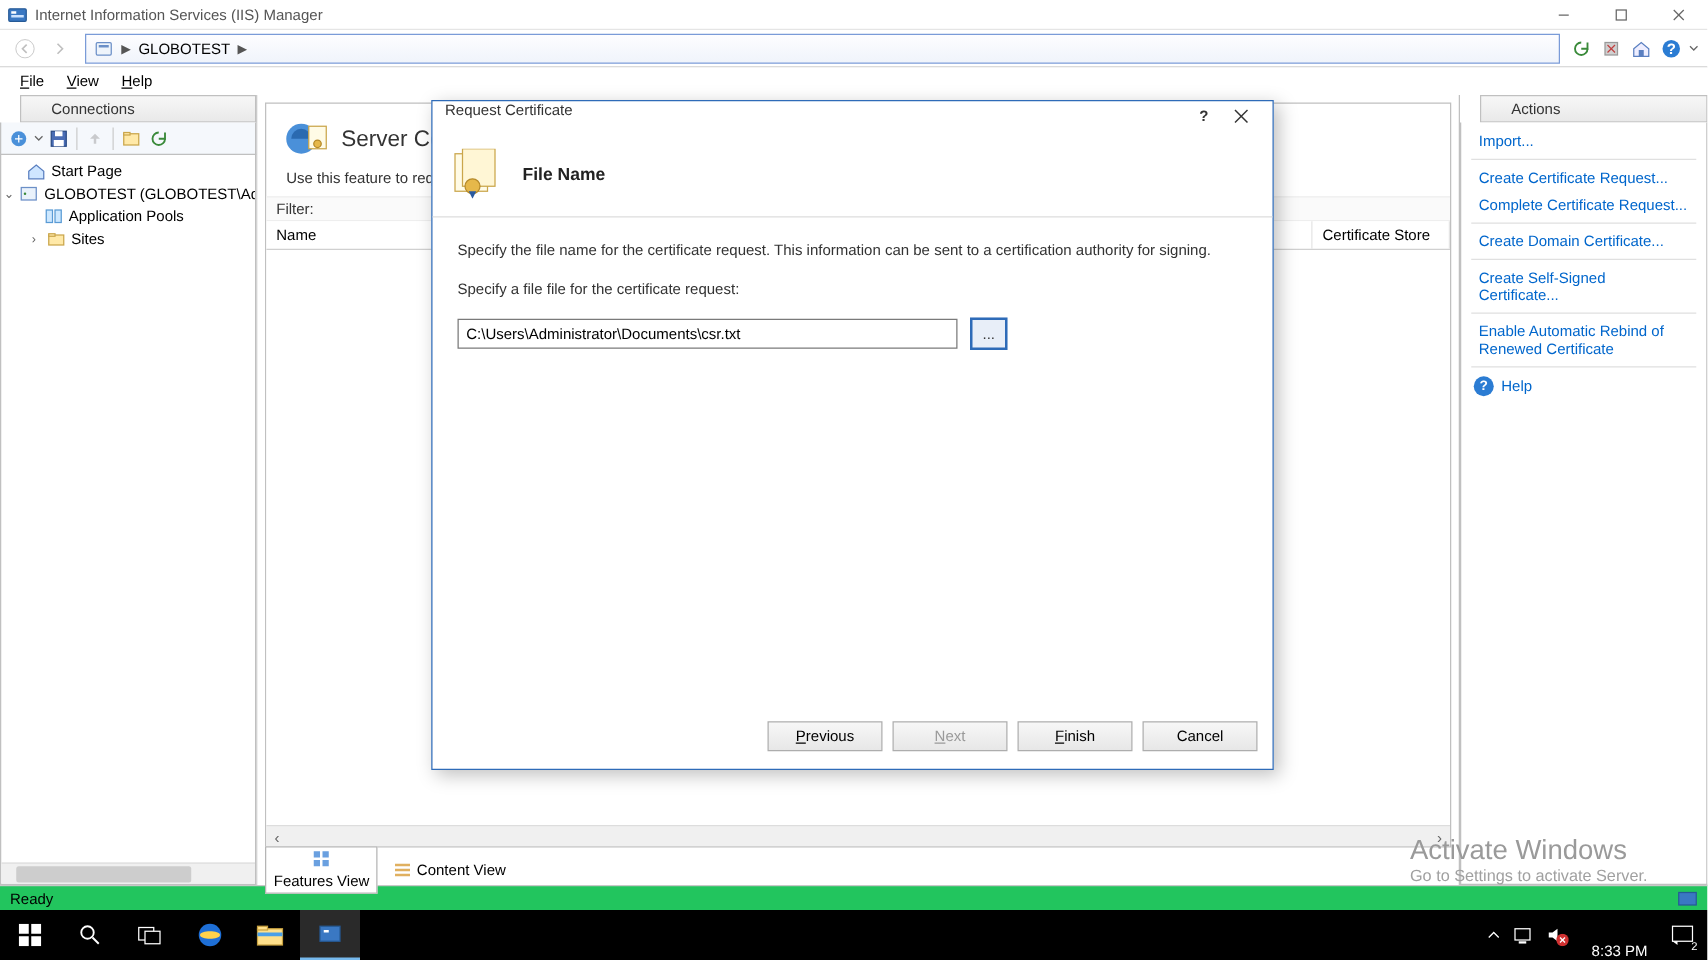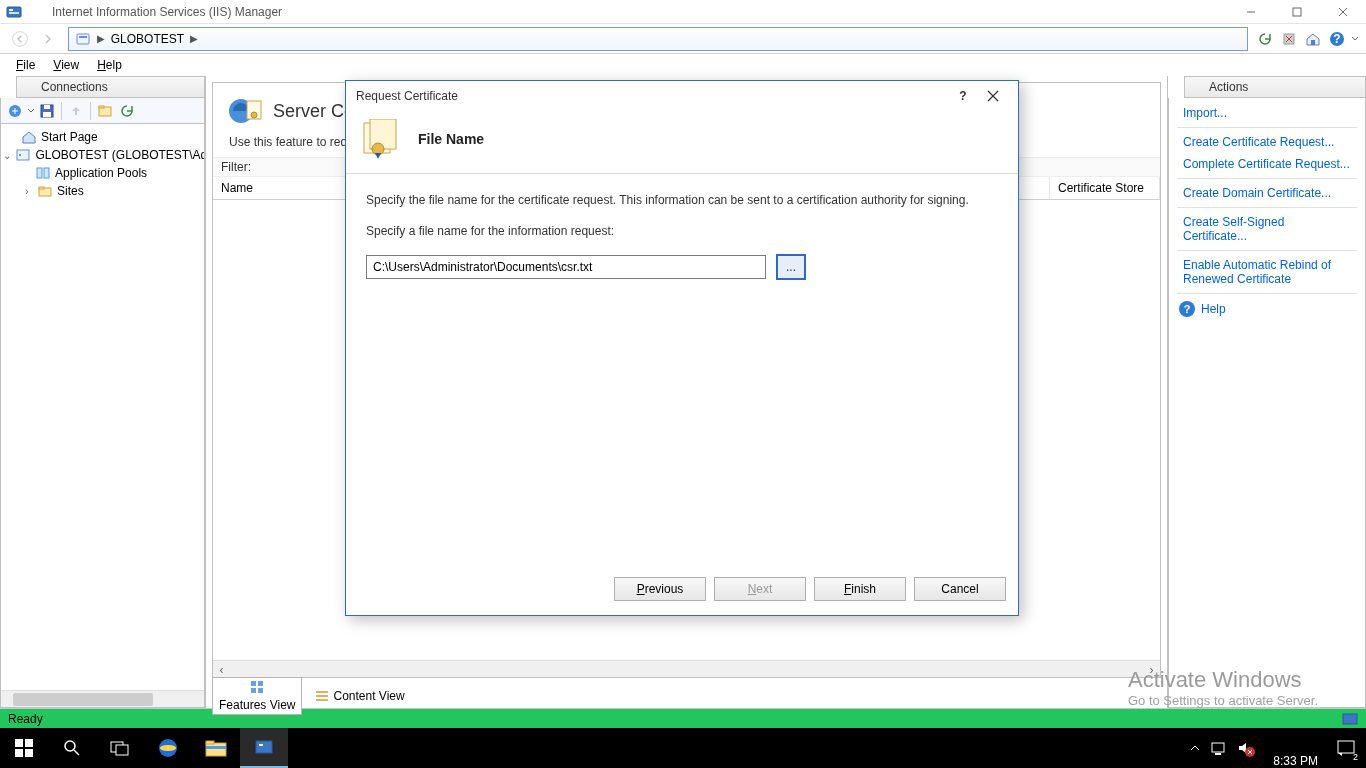--- a/index.html
+++ b/index.html
@@ -1,19 +1,19 @@
 <!DOCTYPE html>
 <html><head>
 <meta charset="utf-8">
 <style>
 * { box-sizing: border-box; margin: 0; padding: 0; font-family: "Segoe UI", Tahoma, sans-serif; font-size: 12px; }
 html, body { width: 1366px; height: 768px; overflow: hidden; background: #fff; }
 
 
-.title-bar { height: 24px; background: #fff; display: flex; align-items: center; padding: 0 0 0 6px; border-bottom: 1px solid #e5e5e5; gap: 24px; }
+.title-bar { height: 24px; background: #fff; display: flex; align-items: center; padding: 0 0 0 6px; border-bottom: 1px solid #e5e5e5; }
 .title-bar .icon { width: 16px; height: 16px; margin-right: 6px; }
 .title-bar .title { color: #555; flex: 1; }
 .title-bar .win-controls { display: flex; }
 .title-bar .win-btn { width: 46px; height: 24px; display: flex; align-items: center; justify-content: center; color: #666; }
 
 
 .nav-bar { height: 30px; display: flex; align-items: center; background: #fff; padding: 0 6px; border-bottom: 1px solid #d0d0d0;}
 .nav-btn { width: 28px; height: 24px; display: flex; align-items:center; justify-content:center; color:#888; border-radius:3px;}
 .nav-btn svg { width:16px; height:16px;}
 .address-bar { flex:1; height:24px; border:1px solid #7a9bd8; background: linear-gradient(#fdfdff,#f0f4fb); display:flex; align-items:center; padding:0 6px; margin:0 6px; gap:6px;}
@@ -70,21 +70,21 @@
 .actions-list { flex:1; background:#fff; border:1px solid #c0c0c0; border-top:none; padding:4px 0;}
 .action-link { color:#0066cc; padding:4px 14px; cursor:default; display:block;}
 .action-sep { height:1px; background:#e0e0e0; margin:3px 8px;}
 .action-help { display:flex; align-items:center; gap:6px; padding:4px 10px;}
 .action-help .qicon { width:16px; height:16px; border-radius:50%; background:#2b7cd3; color:#fff; display:flex; align-items:center; justify-content:center; font-size:11px; font-weight:bold;}
 .action-help a { color:#0066cc;}
 
 
 .dialog-mask { position:absolute; left:0; top:0; right:0; bottom:0; pointer-events:none;}
 .dialog { position:absolute; left:345px; top:80px; width:674px; height:536px; background:#fff; border:1px solid #2e6bb8; box-shadow: 4px 4px 14px rgba(0,0,0,0.25); pointer-events:auto; display:flex; flex-direction:column;}
-.dialog-title { height:30px; display:flex; align-items:center; padding:12px 10px;}
+.dialog-title { height:30px; display:flex; padding:0 10px;}
 .dialog-title .t { flex:1; color:#333;}
 .dialog-title .dbtn { width:30px; height:24px; display:flex; align-items:center; justify-content:center; color:#333;}
 .dialog-head { display:flex; align-items:center; gap:14px; padding:8px 14px 14px; border-bottom:1px solid #ddd;}
 .dialog-head .cert-icon { width:44px; height:40px; position:relative;}
 .dialog-head h2 { font-size:14px; font-weight:bold; color:#222;}
 .dialog-body { flex:1; padding:18px 20px; color:#333;}
 .dialog-body p { margin-bottom:14px; line-height:1.4;}
 .file-row { display:flex; align-items:center; gap:10px; margin-top:6px;}
 .file-row input { width:400px; height:24px; border:1px solid #7a7a7a; padding:0 6px; background:#fff;}
 .browse-btn { width:30px; height:26px; border:2px solid #2e6bb8; background:#e8eef8; display:flex; align-items:center; justify-content:center;}
@@ -405,21 +405,21 @@
             <rect x="4" y="4" width="26" height="30" fill="#fffbe6" stroke="#caa64b"></rect>
             <rect x="10" y="0" width="26" height="30" fill="#fff6d5" stroke="#caa64b"></rect>
             <circle cx="18" cy="30" r="6" fill="#e6b84a" stroke="#b58a2a"></circle>
             <path d="M15 34l3 6 3-6" fill="#2a5aa0"></path>
           </svg>
       </span>
       <h2>File Name</h2>
     </div>
     <div class="dialog-body">
       <p>Specify the file name for the certificate request. This information can be sent to a certification authority for signing.</p>
-      <p>Specify a file name for the information request:</p>
+      <p>Specify a file file for the certificate request:</p>
       <div class="file-row">
         <input type="text" value="C:\Users\Administrator\Documents\csr.txt" style="">
         <div class="browse-btn">...</div>
       </div>
     </div>
     <div class="dialog-buttons">
       <div class="dbutton"><u>P</u>revious</div>
       <div class="dbutton disabled"><u>N</u>ext</div>
       <div class="dbutton"><u>F</u>inish</div>
       <div class="dbutton">Cancel</div>

